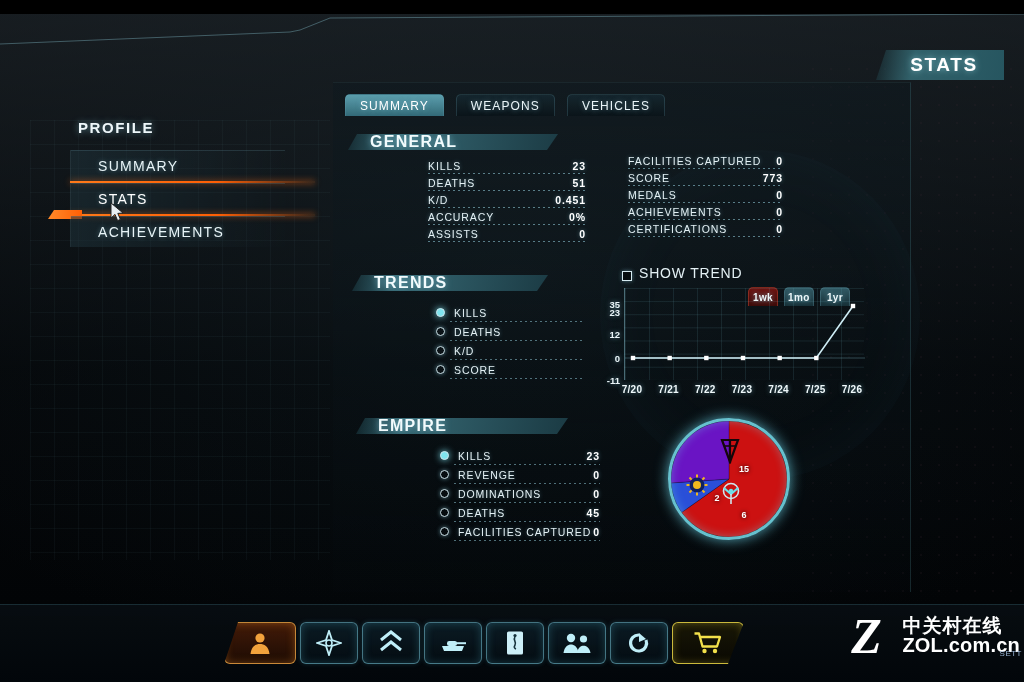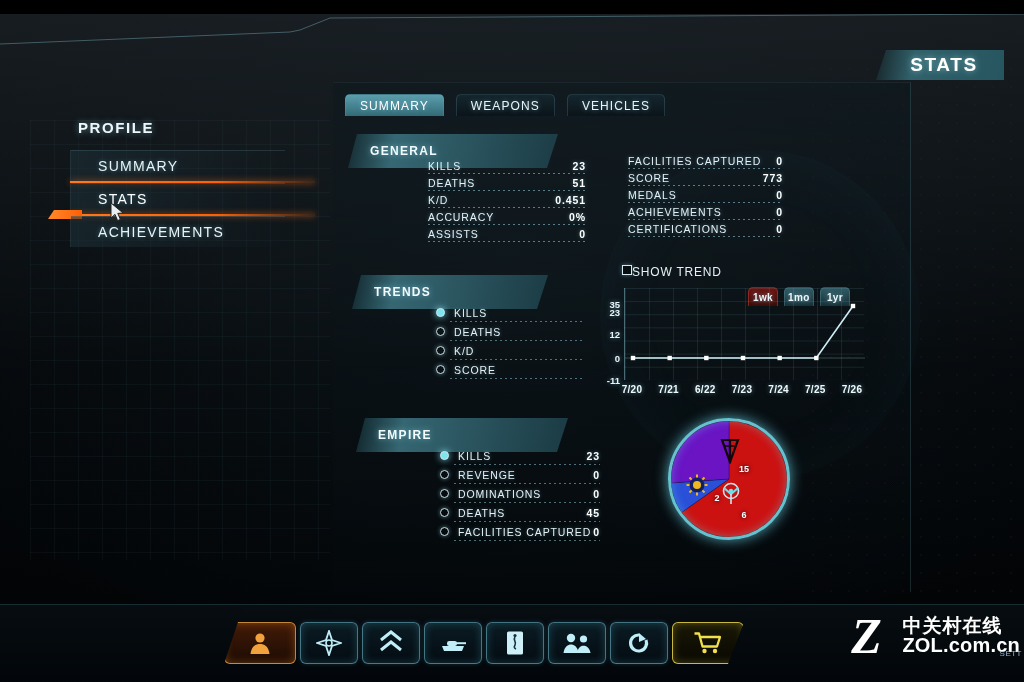--- a/index.html
+++ b/index.html
@@ -114,23 +114,23 @@
     border:1px solid rgba(110,170,185,.22); border-bottom:none;
     text-shadow:0 0 5px rgba(140,210,230,.5);
   }
   .tab.active {
     background:linear-gradient(to bottom, rgba(95,165,180,.95), rgba(55,115,130,.9));
     color:#fff;
   }
 
   
   .sec-header {
-    position:absolute; height:34px; padding-left:22px;
+    position:absolute; height:16px; padding-left:22px;
     display:flex; align-items:center;
-    font-size:12px; font-weight:bold; letter-spacing:1.3px; color:#f2fbfd;
+    font-size:16px; font-weight:bold; letter-spacing:1.3px; color:#f2fbfd;
     text-shadow:0 0 6px rgba(150,220,240,.6);
     background:linear-gradient(100deg, rgba(30,75,85,.35) 0%, rgba(58,112,124,.9) 22%, rgba(30,66,76,.85) 100%);
     clip-path:polygon(9px 0, 100% 0, calc(100% - 11px) 100%, 0 100%);
   }
 
   
   .stat-col { position:absolute; }
   .stat-row {
     position:relative; height:17px; display:flex; align-items:center;
     justify-content:space-between;
@@ -160,22 +160,22 @@
     border:1.4px solid #cfe6ed; margin-right:9px; flex:none;
     box-shadow:0 0 4px rgba(150,220,240,.5);
   }
   .radio.on { background:#7fe4ee; box-shadow:0 0 7px rgba(130,230,245,.95); }
   .radio-row .lbl { flex:1; }
   .radio-row .v { font-weight:bold; color:#fff; }
 
   
   .show-trend {
     position:absolute; left:622px; top:265px;
-    display:flex; align-items:flex-start; 
-    font-size:12px; letter-spacing:.8px; color:#e4f1f5;
+    display:flex; align-items:flex-end; gap:7px;
+    font-size:14px; letter-spacing:.8px; color:#e4f1f5;
   }
   .chk {
     width:10px; height:10px; border:1.4px solid #d6eaf0; background:rgba(0,0,0,.4);
     box-shadow:0 0 4px rgba(150,220,240,.45);
   }
   .period-group { position:absolute; left:748px; top:258px; display:flex; gap:6px; }
   .period-btn {
     width:30px; height:19px; display:flex; align-items:center; justify-content:center;
     font-size:10px; letter-spacing:.4px; color:#eef8fa; font-weight:bold;
     border-radius:5px 5px 0 0;
@@ -433,21 +433,21 @@
           <rect x="79.13333333333333" y="67.8" width="4.4" height="4.4" fill="#ffffff"></rect>
           <rect x="115.8" y="67.8" width="4.4" height="4.4" fill="#ffffff"></rect>
           <rect x="152.46666666666667" y="67.8" width="4.4" height="4.4" fill="#ffffff"></rect>
           <rect x="189.13333333333335" y="67.8" width="4.4" height="4.4" fill="#ffffff"></rect>
           <rect x="225.8" y="15.8" width="4.4" height="4.4" fill="#ffffff"></rect>
         </svg>
     </div>
     <div class="xlabels" id="xlabels">
         <div class="xlabel" style="left: 20px;">7/20</div>
         <div class="xlabel" style="left: 56.6667px;">7/21</div>
-        <div class="xlabel" style="left: 93.3333px;">6/22</div>
+        <div class="xlabel" style="left: 93.3333px;">7/22</div>
         <div class="xlabel" style="left: 130px;">7/23</div>
         <div class="xlabel" style="left: 166.667px;">7/24</div>
         <div class="xlabel" style="left: 203.333px;">7/25</div>
         <div class="xlabel" style="left: 240px;">7/26</div>
       </div>
   </div>
 
   <div class="sec-header" style="left:356px; top:418px; width:212px;">EMPIRE</div>
 
   <div class="stat-col" style="left:440px; top:446px; width:160px;">

